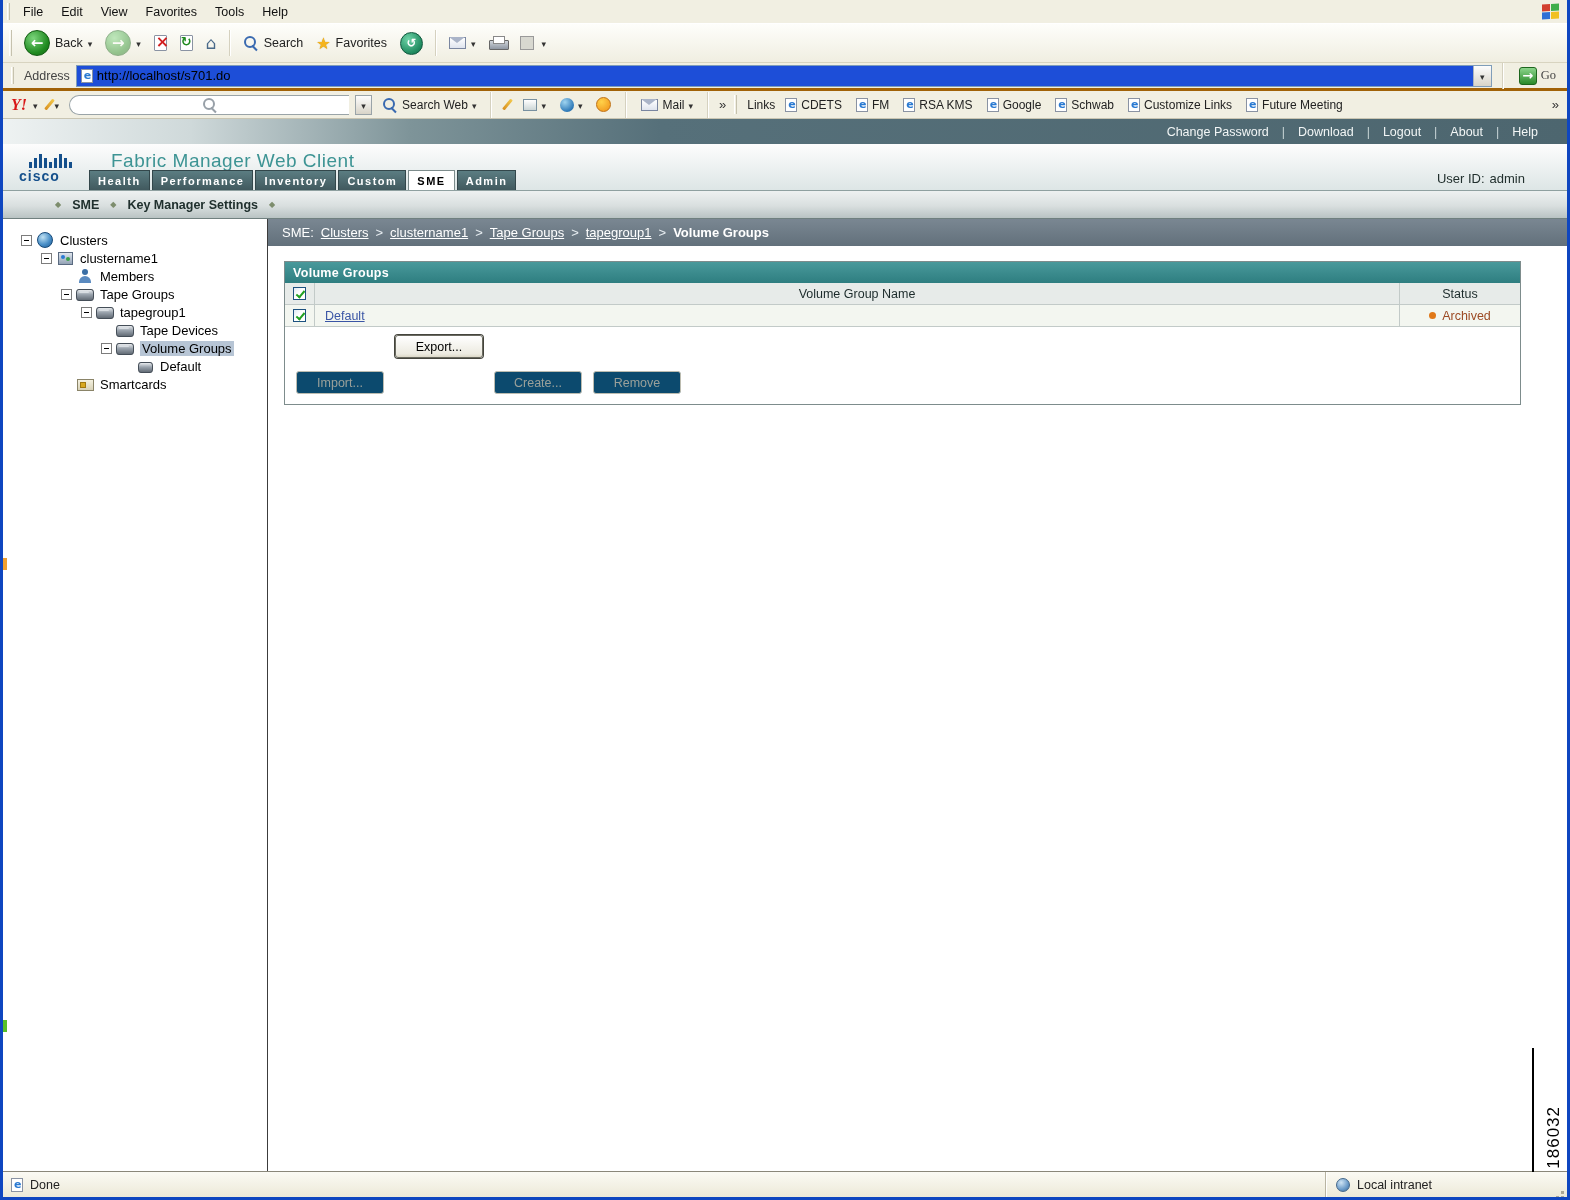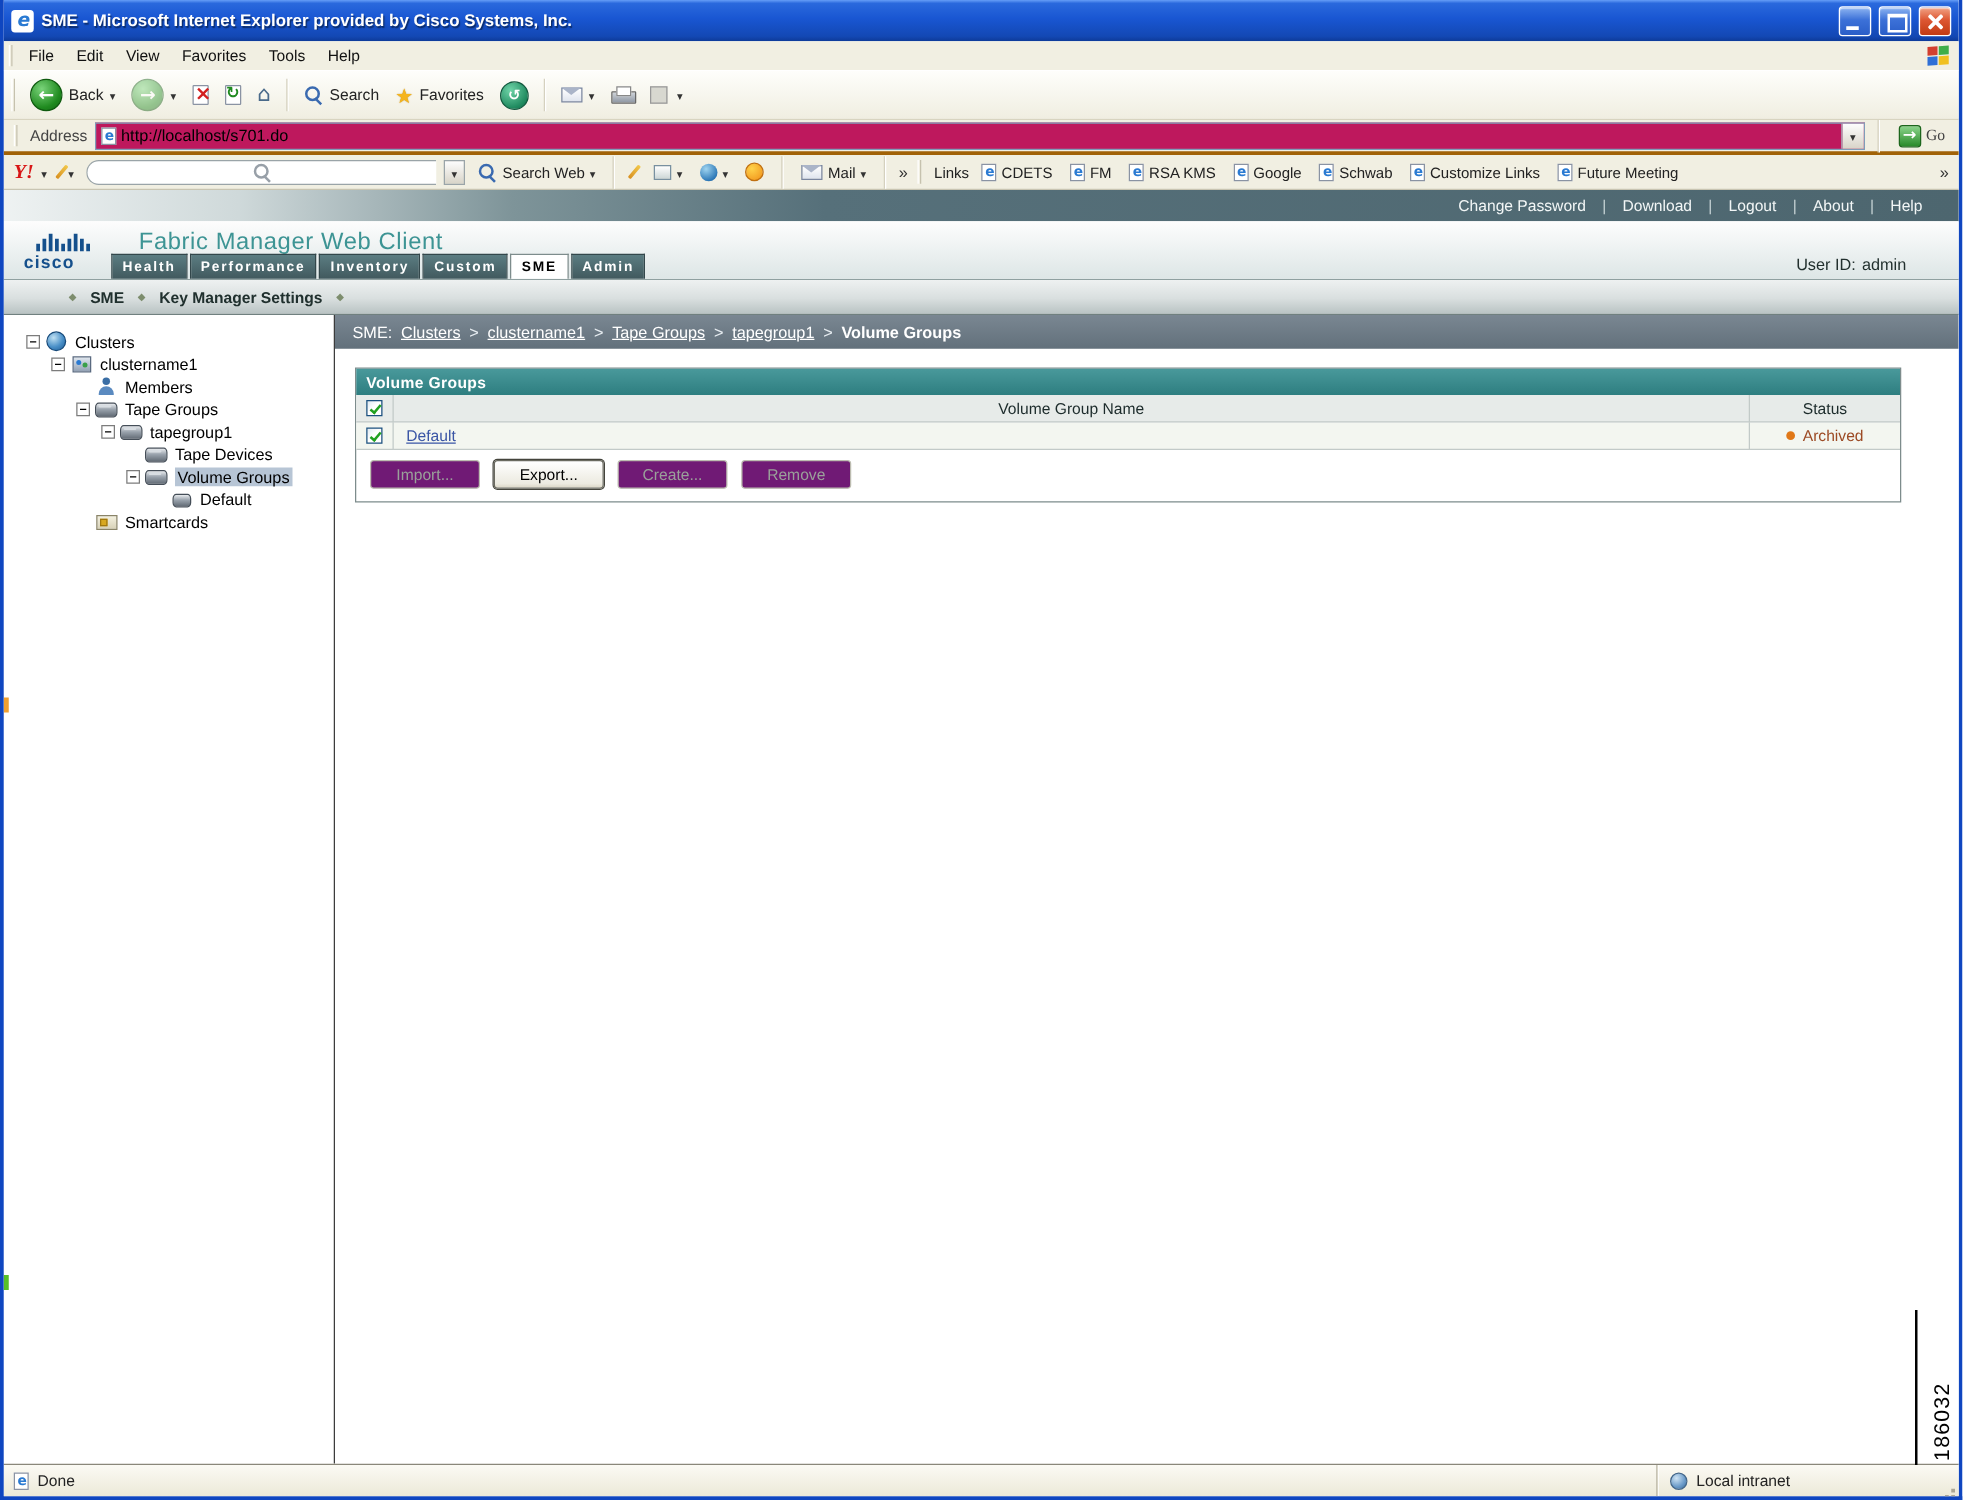--- a/index.html
+++ b/index.html
@@ -63,21 +63,21 @@
   .i-print::after { content:""; position:absolute; top:0; left:4px; width:10px; height:6px; background:#fff; border:1px solid #888; }
   .i-edit { width:14px; height:14px; background:#d8d8d0; border:1px solid #999; flex:none; }
   .i-pencil { width:3px; height:13px; background:linear-gradient(#f2c84b,#d89020); transform:rotate(40deg); border-radius:1px; flex:none; }
   .i-grid { width:14px; height:12px; background:linear-gradient(#fff,#ccd6d6); border:1px solid #7890a0; flex:none; }
   .i-globe-sm { width:14px; height:14px; border-radius:50%; flex:none; background:radial-gradient(circle at 35% 30%,#9fd4f0,#2f7ab8 70%,#1c5a94); }
   .i-smiley { width:15px; height:15px; border-radius:50%; flex:none; background:radial-gradient(circle at 35% 30%,#ffd24a,#f09018); border:1px solid #c07010; }
   .ie-page { width:12px; height:14px; background:#fff; border:1px solid #8a93a3; position:relative; flex:none; }
   .ie-page::after { content:"e"; position:absolute; left:2px; top:-1px; color:#2a7ad2; font:bold 11px "DejaVu Sans",sans-serif; }
 
   .addressbar { height:28px; border-bottom:3px solid #a16207; gap:6px; padding:0 6px; font-size:12.5px; color:#444; }
-  .addr-box { flex:1; height:22px; background:#be185d; border:1px solid #7f9db9; display:flex; align-items:center; gap:4px; padding-left:4px; }
+  .addr-box { flex:1; height:22px; background:#1d4ed8; border:1px solid #7f9db9; display:flex; align-items:center; gap:4px; padding-left:4px; }
   .addr-input { flex:1; border:none; outline:none; font:13px "Liberation Sans",sans-serif; color:#000; background:transparent; }
   .addr-caret { width:18px; height:20px; background:linear-gradient(#fdfdfd,#d8d4c8); border-left:1px solid #aab4be; display:flex; align-items:center; justify-content:center; flex:none; }
   .go-btn { display:flex; align-items:center; gap:4px; padding:2px 5px;font-family:Liberation Serif, serif; }
   .i-go { width:18px; height:18px; border-radius:3px; background:linear-gradient(#8bd48b,#2a8a2a); display:flex; align-items:center; justify-content:center; flex:none; border:1px solid #1d661d; }
   .i-go::before { content:"\2192"; color:#fff; font:bold 13px "DejaVu Sans",sans-serif; }
 
   .yahoobar { height:28px; border-bottom:1px solid #c9c5b2; gap:6px; padding:0 8px; font-size:12px; color:#222; }
   .ylogo { color:#d81616; font:bold italic 16px "Liberation Serif",serif; }
   .ysearch { width:280px; height:20px; border:1px solid #9aa4a8; border-right:none; background:#fff; border-radius:10px 0 0 10px; display:flex; align-items:center; justify-content:center; }
   .ycaret { width:17px; height:20px; border:1px solid #9aa4a8; background:linear-gradient(#fdfdfd,#d8d4c8); display:flex; align-items:center; justify-content:center; flex:none; }
@@ -152,21 +152,21 @@
   .checkbox { width:13px; height:13px; border:1px solid #1c5180; background:linear-gradient(135deg,#dfe9f2,#fff 45%); position:relative; }
   .checkbox::after { content:""; position:absolute; left:2px; top:3px; width:7px; height:3px;
     border-left:2px solid #21a121; border-bottom:2px solid #21a121; transform:rotate(-50deg); }
   .link { color:#3a55a5; text-decoration:underline; }
   .status-dot { width:7px; height:7px; border-radius:50%; background:#e07818; margin-right:6px; flex:none; }
   .status-text { color:#9c4a24; }
   .btnrow { display:flex; gap:11px; padding:8px 11px 10px; }
   .xpbtn { min-width:88px; height:23px; display:flex; align-items:center; justify-content:center; font:12.5px "Liberation Sans",sans-serif;
     background:linear-gradient(180deg,#fff,#eceae0 85%,#dcd8c8); border:1px solid #9a9a8a; border-radius:3px; color:#000; }
   .xpbtn.default { border-color:#6a6a60; box-shadow:0 0 0 1px #44443c; }
-  .xpbtn.disabled { color:#9aa09a; border-color:#bcbcb0; background:#701a75; box-shadow:none; }
+  .xpbtn.disabled { color:#9aa09a; border-color:#bcbcb0; background:#0c4a6e; box-shadow:none;margin-top:36px; }
 
   
   .statusbar { height:26px; flex:none; display:flex; align-items:center; font-size:12.5px; color:#222;
     background:linear-gradient(180deg,#fbfaf4,#ece9d8); border-top:1px solid #8a877a; }
   .sb-left { flex:1; display:flex; align-items:center; gap:7px; padding-left:8px; }
   .sb-right { width:228px; flex:none; display:flex; align-items:center; gap:7px; padding-left:10px;
     border-left:1px solid #b8b4a2; box-shadow:inset 1px 0 0 #fff; height:100%; }
   .i-globe-status { width:14px; height:14px; border-radius:50%; flex:none; border:1px solid #44678a;
     background:radial-gradient(circle at 35% 30%,#cfe4f4,#6a9ac8 60%,#3a6a98); }
   .grip { width:14px; height:100%; position:relative; flex:none; }
@@ -179,27 +179,20 @@
     font-size:17px; letter-spacing:1px; color:#000; }
   .edge-mark { position:absolute; left:0; width:4px; height:12px; }
   .edge-mark.orange { top:558px; background:#f0a030; }
   .edge-mark.green { top:1020px; background:#58c028; }
 </style>
 </head>
 <body>
 
 <div class="window">
 
-  <div class="titlebar">
-    <span class="tb-ico"></span>
-    <span class="tb-title">SME - Microsoft Internet Explorer provided by Cisco Systems, Inc.</span>
-    <span class="winbtn min"></span>
-    <span class="winbtn max"></span>
-    <span class="winbtn close"></span>
-  </div>
 
   <div class="bar menubar">
     <span class="handle"></span>
     <span class="menu-item">File</span>
     <span class="menu-item">Edit</span>
     <span class="menu-item">View</span>
     <span class="menu-item">Favorites</span>
     <span class="menu-item">Tools</span>
     <span class="menu-item">Help</span>
     <span class="winflag">

